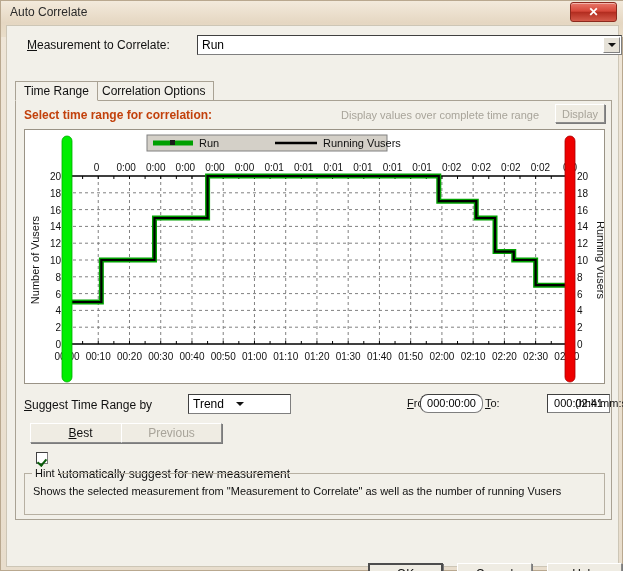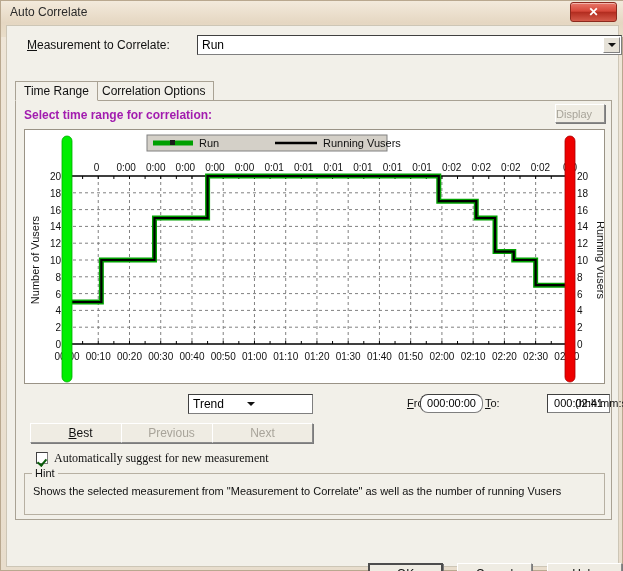--- a/index.html
+++ b/index.html
@@ -76,43 +76,43 @@
   }
   .tab.active { background:#f2f0e9; font-weight:normal; border-bottom:1px solid #f2f0e9; z-index:2;}
   .tab.t1 { left:0; }
   .tab.t2 { left:78px; }
   .tabpanel {
     position:absolute; left:8px; top:74px; width:597px; height:420px;
     background:#f2f0e9;
     border:1px solid #a9a294;
   }
   .select-label {
-    position:absolute; left:8px; top:7px; font-size:12px; font-weight:bold; color:#a21caf;
+    position:absolute; left:8px; top:7px; font-size:12px; font-weight:bold; color:#c2410c;
   }
   .disp-label {
     position:absolute; left:325px; top:8px; font-size:11px; color:#a8a49a;
   }
   .disp-btn {
     position:absolute; right:6px; top:3px; width:50px; height:19px;
     background:#efece3; border:1px solid #fff;
     border-right-color:#8b8b8b; border-bottom-color:#8b8b8b;
-    font-size:11px; color:#a8a49a; line-height:18px;
+    font-size:11px; color:#a8a49a; text-align:center; line-height:18px;
     box-shadow:1px 1px 0 #7b7b7b;
     cursor:default;
   }
   
   .graph-outer {
     position:absolute; left:8px; top:28px; width:581px; height:255px;
     background:#ffffff; border:1px solid #9a9386;
   }
   .graph-svg { position:absolute; left:0; top:0; }
   
   .suggest-label { position:absolute; left:8px; top:297px; font-size:12px; color:#111; }
   .trend-combo {
-    position:absolute; left:172px; top:293px; width:125px; height:20px;
+    position:absolute; left:172px; top:293px; width:103px; height:20px;
     background:#fff; border:1px solid #7f7f7f;
     border-top-color:#404040; border-left-color:#404040;
   }
   .tf {
     position:absolute; top:293px; height:19px; width:63px;
     background:#fff; border:1px solid #7f7f7f; border-top-color:#404040;border-left-color:#404040;
     font-size:11px; color:#000; text-align:center; line-height:17px;
   }
   .tf.from { left:404px;border-radius:8px; }
   .tf.to   { left:491px;margin-left:40px; }
@@ -133,21 +133,21 @@
   .autochk { position:absolute; left:20px; top:350px; font-size:12px; color:#111; }
   .chkbox {
     position:absolute; left:0; top:1px; width:12px; height:12px;
     background:#fff; border:1px solid #7f7f7f; border-top-color:#404040;border-left-color:#404040;
   }
   .chkbox:after {
     content:""; position:absolute; left:2px; top:4px;
     width:4px; height:7px; border:solid #0a5c0a; border-width:0 2px 2px 0;
     transform:rotate(40deg);
   }
-  .autochk .txt { position:absolute; left:18px; top:0; white-space:nowrap;font-family:Liberation Serif, serif; }
+  .autochk .txt { position:absolute; left:18px; top:16px; white-space:nowrap; }
   
   .hint-group {
     position:absolute; left:8px; top:372px; width:581px; height:42px;
     border:1px solid #b7b0a2;
   }
   .hint-legend {
     position:absolute; left:7px; top:-7px; background:#f2f0e9; padding:0 3px;
     font-size:11px; color:#111;
   }
   .hint-text { position:absolute; left:8px; top:11px; font-size:11px; color:#111; white-space:nowrap;text-align:right;}
@@ -188,20 +188,21 @@
     </div>
 
     <div class="tabstrip">
       <div class="tab t1 active">Time Range</div>
       <div class="tab t2">Correlation Options</div>
     </div>
 
     <div class="tabpanel">
 
       <div class="select-label">Select time range for correlation:</div>
+      <div class="disp-label">Display values over complete time range</div>
       <div class="disp-btn">Display</div>
 
       <div class="graph-outer">
         <svg class="graph-svg" width="579" height="253" viewBox="0 0 579 253">
           <rect x="0" y="0" width="579" height="253" fill="#ffffff"></rect>
 
           <g>
             <rect x="122" y="5" width="240" height="16" fill="#d4d0c8" stroke="#808080" stroke-width="1"></rect>
             <line x1="128" y1="13" x2="168" y2="13" stroke="#00a000" stroke-width="5"></line>
             <rect x="145" y="10" width="5" height="5" fill="#1a1a1a"></rect>
@@ -385,34 +386,34 @@
               <text x="14" y="130" font-family="Liberation Sans, sans-serif" font-size="11" fill="#111" text-anchor="middle" transform="rotate(-90 14 130)">Number of Vusers</text>
               <text x="572" y="130" font-family="Liberation Sans, sans-serif" font-size="11" fill="#111" text-anchor="middle" transform="rotate(90 572 130)">Running Vusers</text>
               <path d="M42,172 L76.36645962732919,172 L76.36645962732919,130 L129.47826086956522,130 L129.47826086956522,88 L182.59006211180122,88 L182.59006211180122,46 L395.0372670807453,46 L395.0372670807453,46 L413.78260869565213,46 L413.78260869565213,71.20000000000002 L451.27329192546586,71.20000000000002 L451.27329192546586,88 L470.0186335403727,88 L470.0186335403727,121.6 L488.7639751552795,121.6 L488.7639751552795,130 L510.6335403726708,130 L510.6335403726708,155.2 L545,155.2 L545,163.6 L545,163.6" fill="none" stroke="#00a000" stroke-width="5"></path>
               <path d="M42,172 L76.36645962732919,172 L76.36645962732919,130 L129.47826086956522,130 L129.47826086956522,88 L182.59006211180122,88 L182.59006211180122,46 L395.0372670807453,46 L395.0372670807453,46 L413.78260869565213,46 L413.78260869565213,71.20000000000002 L451.27329192546586,71.20000000000002 L451.27329192546586,88 L470.0186335403727,88 L470.0186335403727,121.6 L488.7639751552795,121.6 L488.7639751552795,130 L510.6335403726708,130 L510.6335403726708,155.2 L545,155.2 L545,163.6 L545,163.6" fill="none" stroke="#000000" stroke-width="2.2"></path>
               <rect x="37" y="6" width="10" height="246" rx="5" ry="5" fill="#00ee00" stroke="#0a0" stroke-width="0.8"></rect>
               <rect x="540" y="6" width="10" height="246" rx="5" ry="5" fill="#ee0000" stroke="#a00" stroke-width="0.8"></rect>
             </g>
         </svg>
       </div>
 
+      <div class="suggest-label"><u>S</u><span>uggest Time Range by</span></div>
       <div class="trend-combo">
         <span class="val" style="position:absolute;left:4px;top:2px;font-size:12px;color:#000;">Trend</span>
         <span class="arrow-btn"><span class="caret-dn"></span></span>
       </div>
 
       <div class="lbl-from"><u>F</u><span>rom:</span></div>
       <div class="tf from">000:00:00</div>
       <div class="lbl-to"><u>T</u><span>o:</span></div>
       <div class="tf to">000:02:41</div>
       <div class="lbl-fmt">(hhh:mm:ss)</div>
 
       <div class="sbtn b1"><u>B</u><span>est</span></div>
       <div class="sbtn b2">Previous</div>
-      <div class="sbtn b3">Next</div>
 
       <div class="autochk">
         <span class="chkbox"></span>
         <span class="txt">Automatically suggest for new measurement</span>
       </div>
 
       <div class="hint-group">
         <span class="hint-legend">Hint</span>
         <span class="hint-text">Shows the selected measurement from "Measurement to Correlate" as well as the number of running Vusers</span>
       </div>

